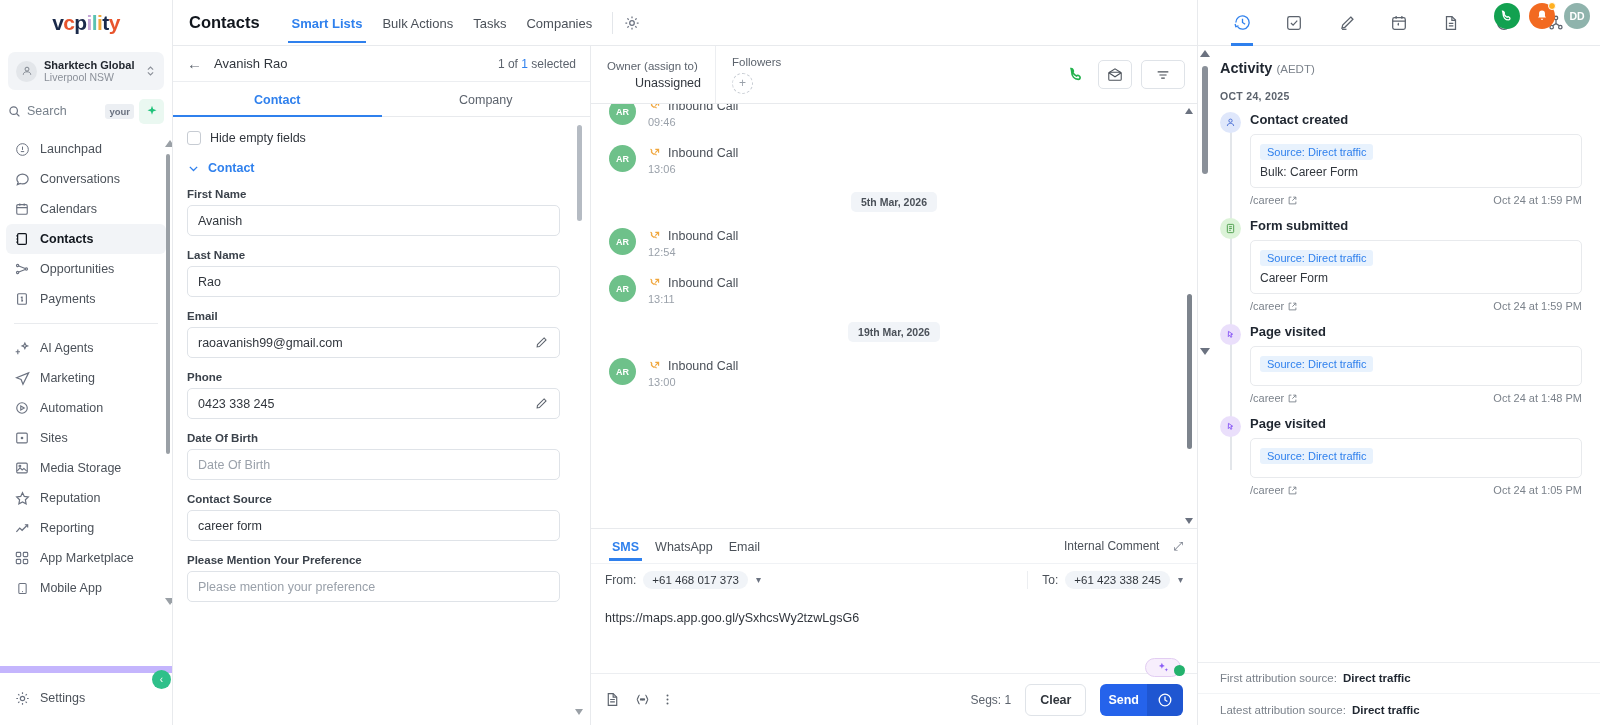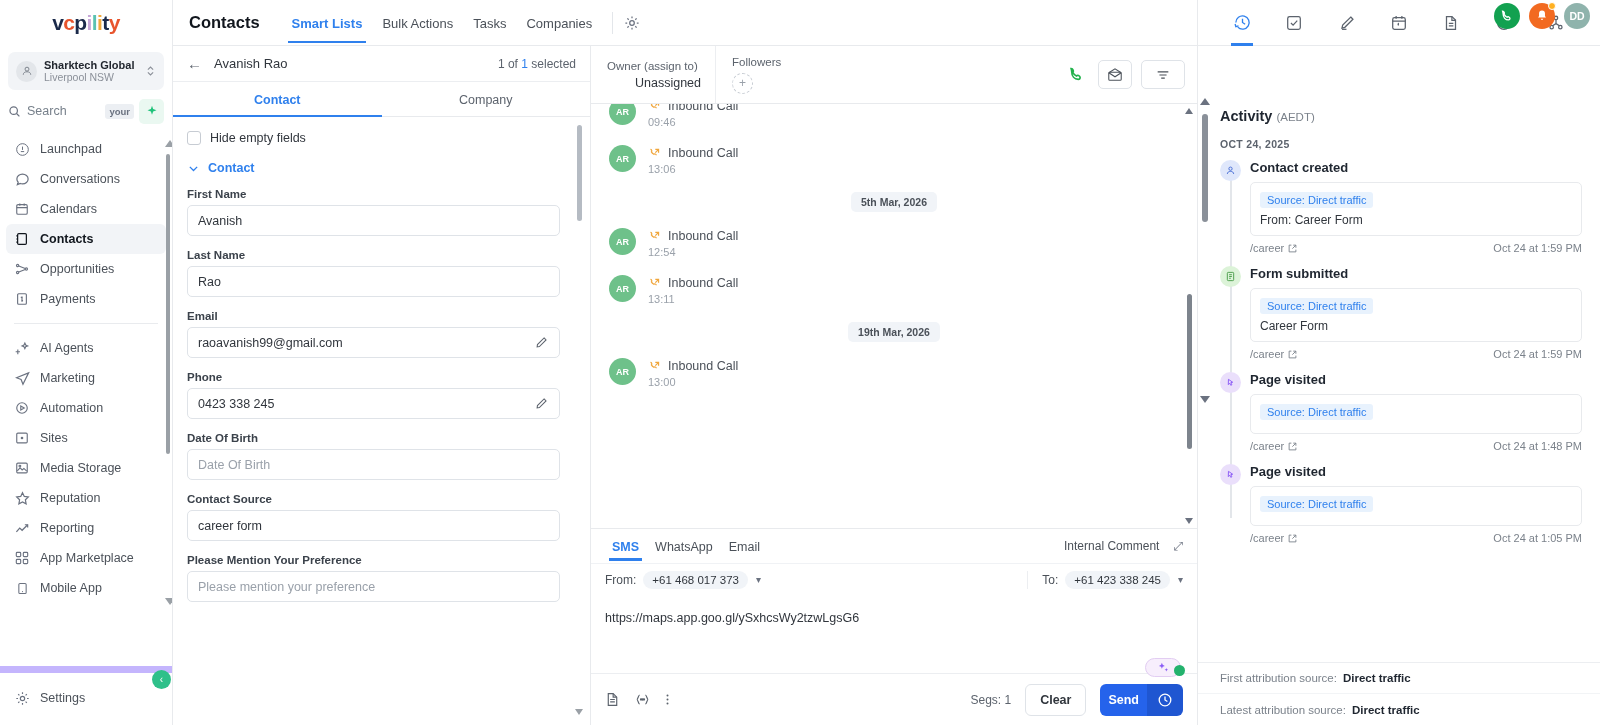--- a/index.html
+++ b/index.html
@@ -236,21 +236,21 @@
     height: 32px; padding: 0 8px; background: #2563eb; color: #fff; font-size: 12.5px; font-weight: 700;
     border-radius: 6px 0 0 6px; display: flex; align-items: center; justify-content: center; cursor: pointer;
   }
   .btn-send-drop {
     height: 32px; width: 36px; background: #1f56d1; border-radius: 0 6px 6px 0;
     display: flex; align-items: center; justify-content: center; cursor: pointer;
   }
 
   
   .right-col {
-    width: 403px; flex: 0 0 403px; border-left: 1px solid #e8eaed; display: flex; flex-direction: column; background: #fff; gap: 48px;
+    width: 403px; flex: 0 0 403px; border-left: 1px solid #e8eaed; display: flex; flex-direction: column; background: #fff;
   }
   .right-icons { height: 46px; display: flex; align-items: center; justify-content: space-around; border-bottom: 1px solid #e8eaed; padding: 0 18px; }
   .ri { width: 30px; height: 46px; display: flex; align-items: center; justify-content: center; cursor: pointer; position: relative; color: #5c636d; }
   .ri.active { color: #2f80ed; }
   .ri.active::after { content: ""; position: absolute; left: 4px; right: 4px; bottom: 0; height: 2.5px; background: #2f80ed; }
 
   .act-scroll { flex: 1; overflow: hidden; position: relative; padding: 14px 18px 0 22px; }
   .act-title { font-size: 14.5px; font-weight: 700; color: #1f2630; margin-bottom: 14px; }
   .act-title .tz { font-size: 11.5px; font-weight: 400; color: #7b828b; }
   .act-date { font-size: 10.5px; font-weight: 700; color: #5c636d; letter-spacing: 0.3px; margin-bottom: 10px; }
@@ -872,21 +872,21 @@
         <div class="ev">
           <div class="ev-ic blue">
             <svg width="11" height="11" viewBox="0 0 16 16" fill="none" stroke="#4a6fd4" stroke-width="1.4">
                 <circle cx="8" cy="5.4" r="2.4"></circle>
                 <path d="M3.4 13c0-2.4 2-3.7 4.6-3.7s4.6 1.3 4.6 3.7"></path>
               </svg>
           </div>
           <div class="ev-title">Contact created</div>
           <div class="ev-card">
             <span class="src-tag">Source: Direct traffic</span>
-            <div class="ev-text">From: Career Form</div>
+            <div class="ev-text">Bulk: Career Form</div>
           </div>
           <div class="ev-meta">
             <span class="ev-link">
               <span>/career</span>
               <svg width="9" height="9" viewBox="0 0 12 12" fill="none" stroke="#7b828b" stroke-width="1.2">
                   <path d="M4.5 1.5H1.5v9h9v-3"></path>
                   <path d="M7 1.5h3.5V5M10.3 1.7L5.8 6.2"></path>
                 </svg>
             </span>
             <span class="ev-ts">Oct 24 at 1:59 PM</span>

